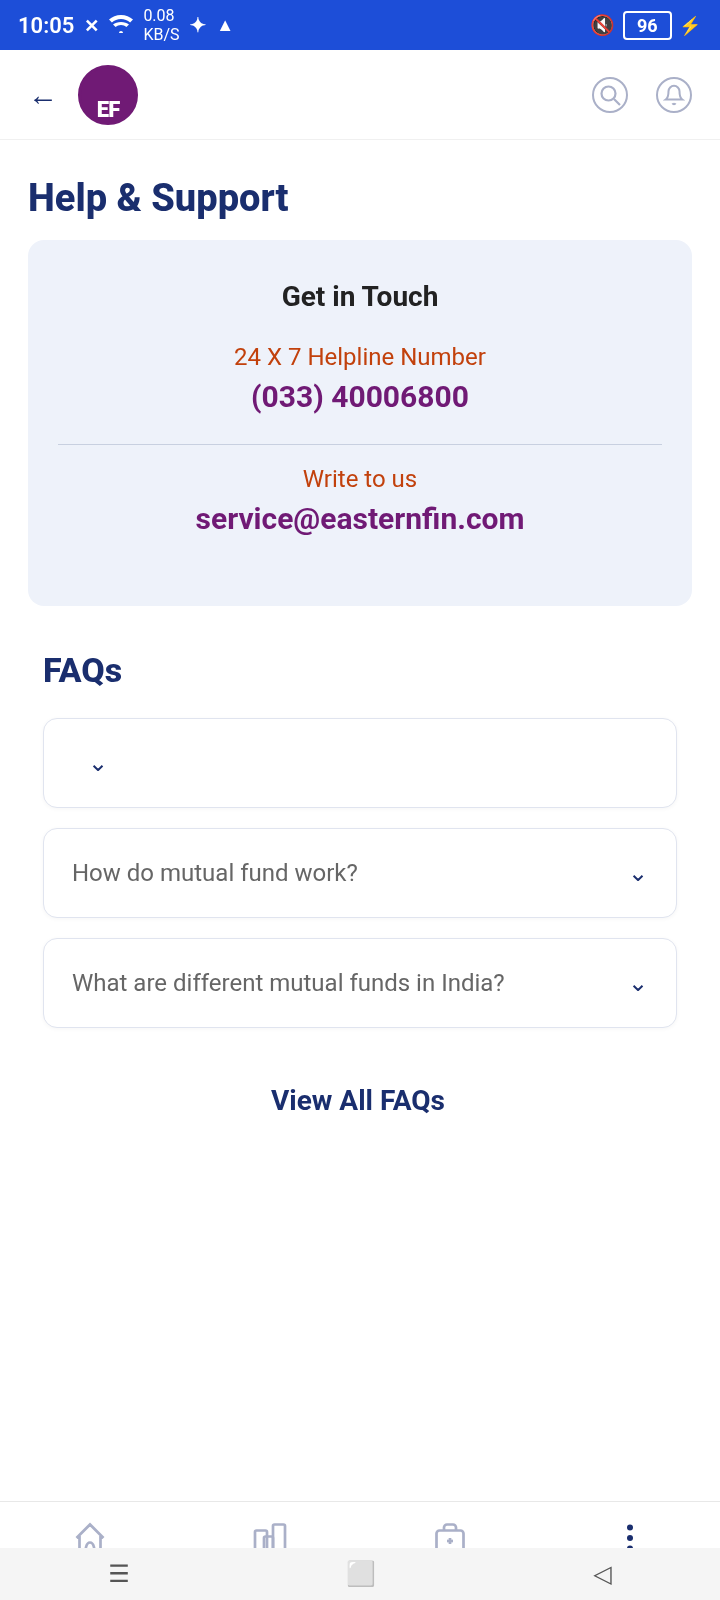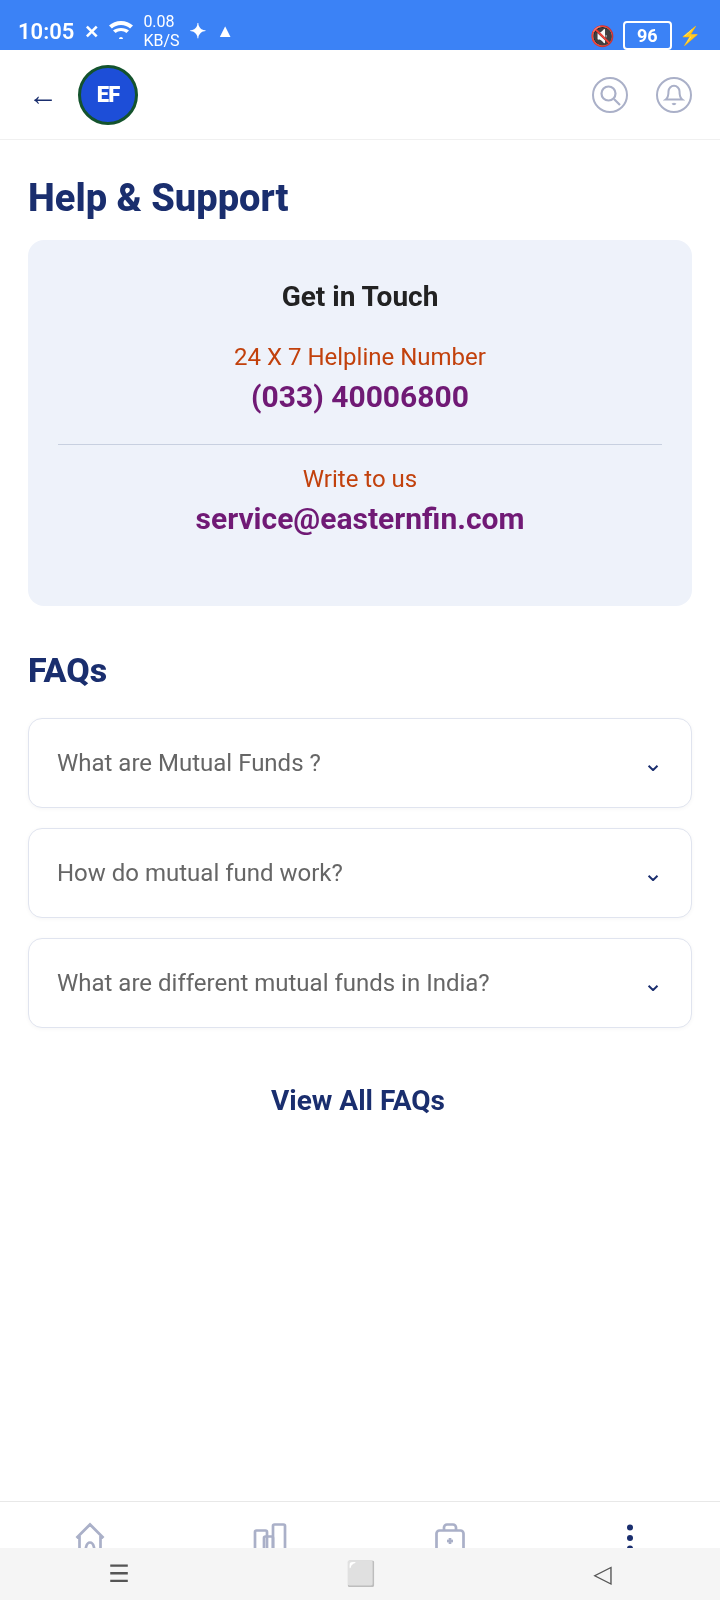--- a/index.html
+++ b/index.html
@@ -10,23 +10,23 @@
       font-family: 'Roboto', Arial, sans-serif;
       background: #ffffff;
       position: relative;
       overflow-x: hidden;
     }
 
     
     .status-bar {
       width: 100%;
       height: 50px;
-      background: #3b82f6;
-      display: flex;
-      align-items: flex-end;
+      background: #1d4ed8;
+      display: flex;
+      align-items: center;
       justify-content: space-between;
       padding: 0 18px;
       color: white;
       font-size: 22px;
       font-weight: 600;
     }
     .status-left { display: flex; align-items: center; gap: 10px; }
     .status-right { display: flex; align-items: center; gap: 8px; font-size: 20px; }
     .battery-box {
       border: 2px solid white;
@@ -50,29 +50,29 @@
     .nav-left { display: flex; align-items: center; gap: 20px; }
     .back-arrow {
       font-size: 30px;
       color: #1a2e6e;
       cursor: pointer;
     }
     .logo-circle {
       width: 60px;
       height: 60px;
       border-radius: 50%;
-      background: #1d4ed8;
-      display: flex;
-      align-items: center;
+      background: #701a75;
+      display: flex;
+      align-items: flex-end;
       justify-content: center;
       color: white;
       font-size: 22px;
       font-weight: 900;
       letter-spacing: -1px;
-      border: 3px solid #14532d;
+      border: 3px solid #701a75;
       overflow: hidden;
     }
     .logo-text { font-weight: 900; font-size: 22px; color: white; }
     .nav-right { display: flex; align-items: center; gap: 28px; }
     .nav-icon {
       width: 36px;
       height: 36px;
       border: 2.5px solid #aab0c8;
       border-radius: 50%;
       display: flex;
@@ -130,21 +130,21 @@
       color: #701a75;
     }
     .touch-divider {
       border: none;
       border-top: 1px solid #c8d0e0;
       margin: 20px 0;
     }
 
     
     .faqs-section {
-      padding: 0 28px;
+      padding: 0 43px;
     }
     .faqs-title {
       font-size: 34px;
       font-weight: 800;
       color: #1a2e6e;
       margin-bottom: 28px;
     }
 
     
     .faq-item {
@@ -299,21 +299,20 @@
   <div class="touch-section">
     <div class="touch-label">Write to us</div>
     <div class="touch-value">service@easternfin.com</div>
   </div>
 </div>
 
 <div class="faqs-section">
   <div class="faqs-title">FAQs</div>
 
   <div class="faq-item">
-    <span class="faq-question">What are Mutual Funds ?</span>
     <span class="faq-chevron">⌄</span>
   </div>
 
   <div class="faq-item">
     <span class="faq-question">How do mutual fund work?</span>
     <span class="faq-chevron">⌄</span>
   </div>
 
   <div class="faq-item">
     <span class="faq-question">What are different mutual funds in India?</span>

